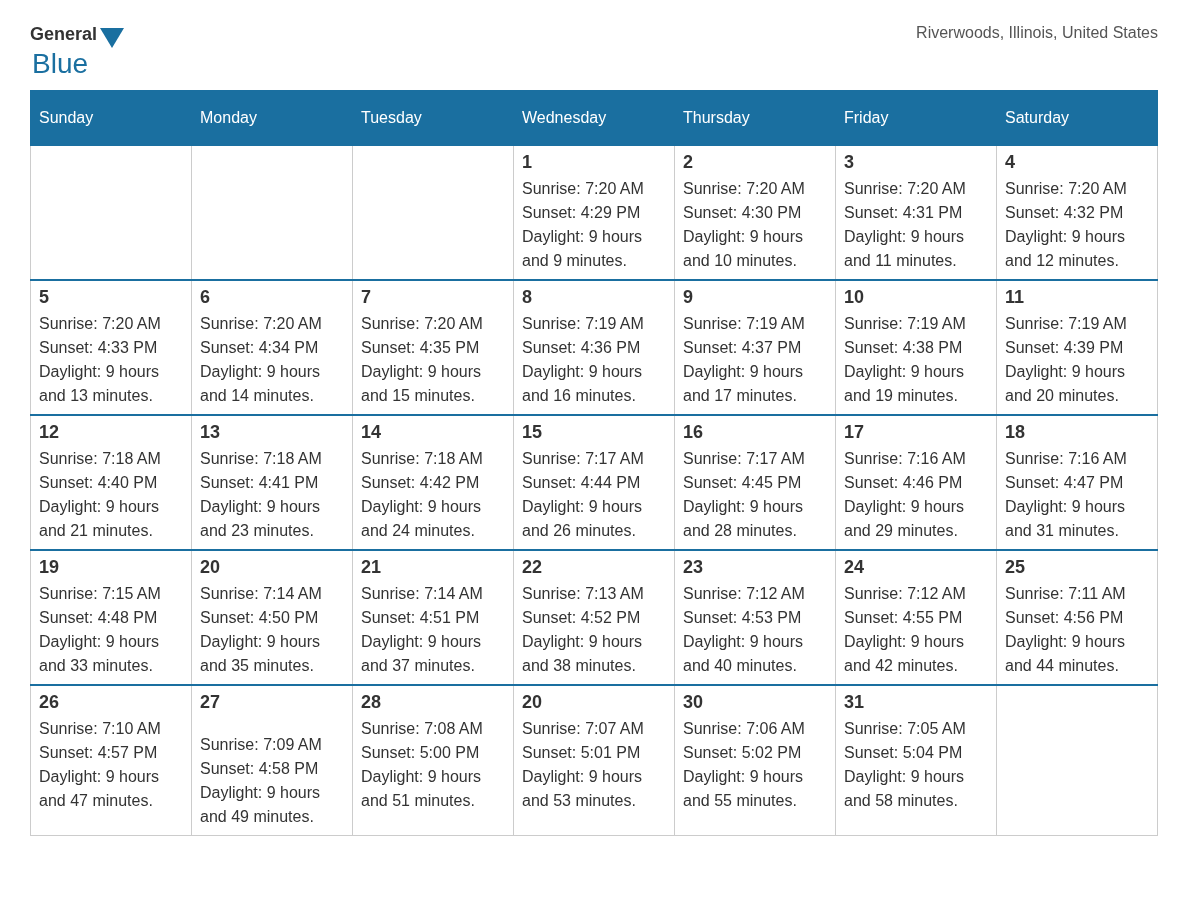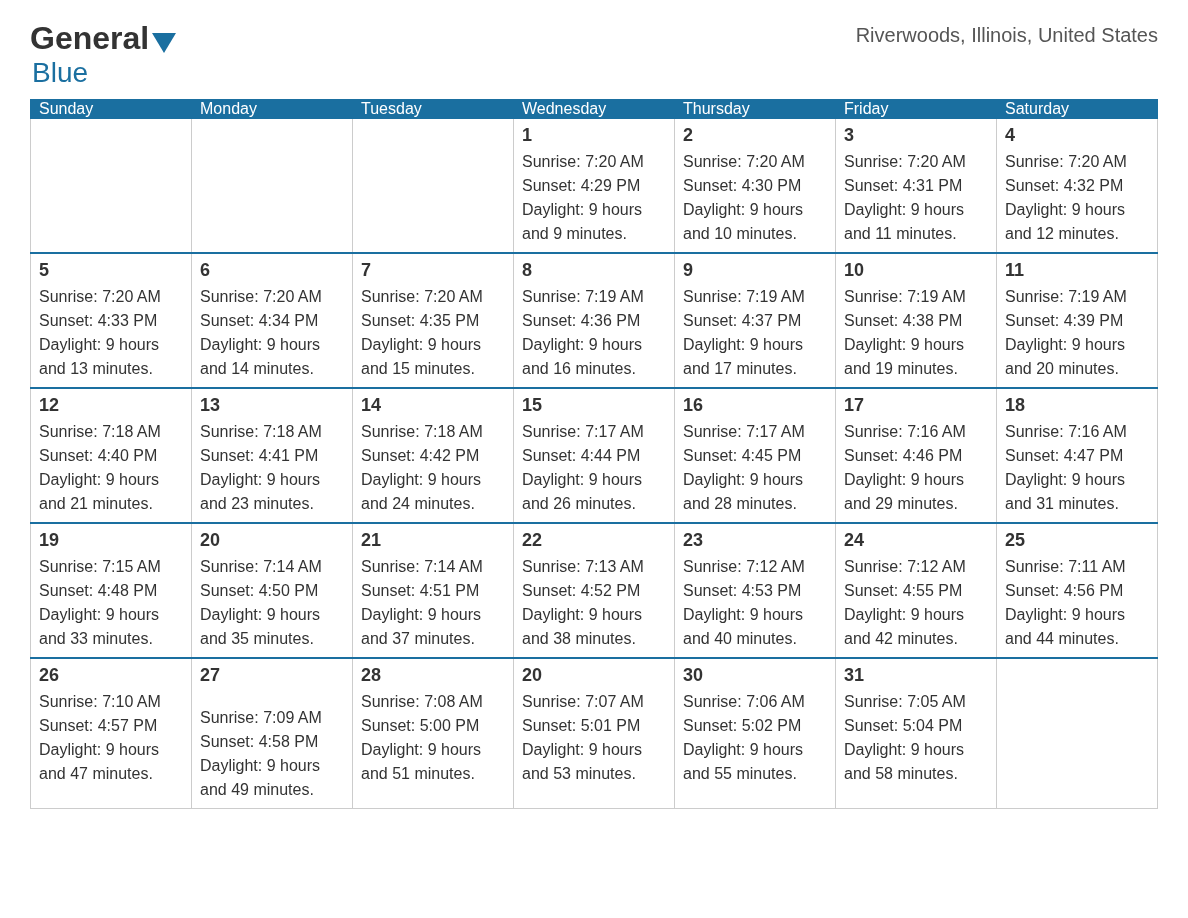--- a/index.html
+++ b/index.html
@@ -20,21 +20,21 @@
     .logo {
       display: flex;
       flex-direction: column;
       align-items: flex-start;
     }
     .logo-text {
       display: flex;
       align-items: center;
     }
     .logo-general {
-      font-size: 32px;
+      font-size: 18px;
       font-weight: bold;
       color: #333;
     }
     .logo-arrow {
       width: 0;
       height: 0;
       border-left: 12px solid transparent;
       border-right: 12px solid transparent;
       border-top: 20px solid #1a6fa0;
       margin-left: 3px;
@@ -49,33 +49,33 @@
     .title-section {
       text-align: right;
     }
     .month-year {
       font-size: 52px;
       font-weight: bold;
       color: #333;
       line-height: 1.1;
     }
     .location {
-      font-size: 20px;
+      font-size: 16px;
       color: #555;
       margin-top: 4px;
     }
     .calendar {
       width: 100%;
       border-collapse: collapse;
       margin-top: 10px;
     }
     .calendar th {
       background-color: #1a6fa0;
       color: #fff;
-      padding: 0 8px;
+      padding: 18px 8px;
       text-align: left;
       font-size: 16px;
       font-weight: normal;
       border: 1px solid #1a6fa0;
     }
     .calendar td {
       border: 1px solid #ccc;
       vertical-align: top;
       padding: 6px 8px;
       width: 14.28%;

